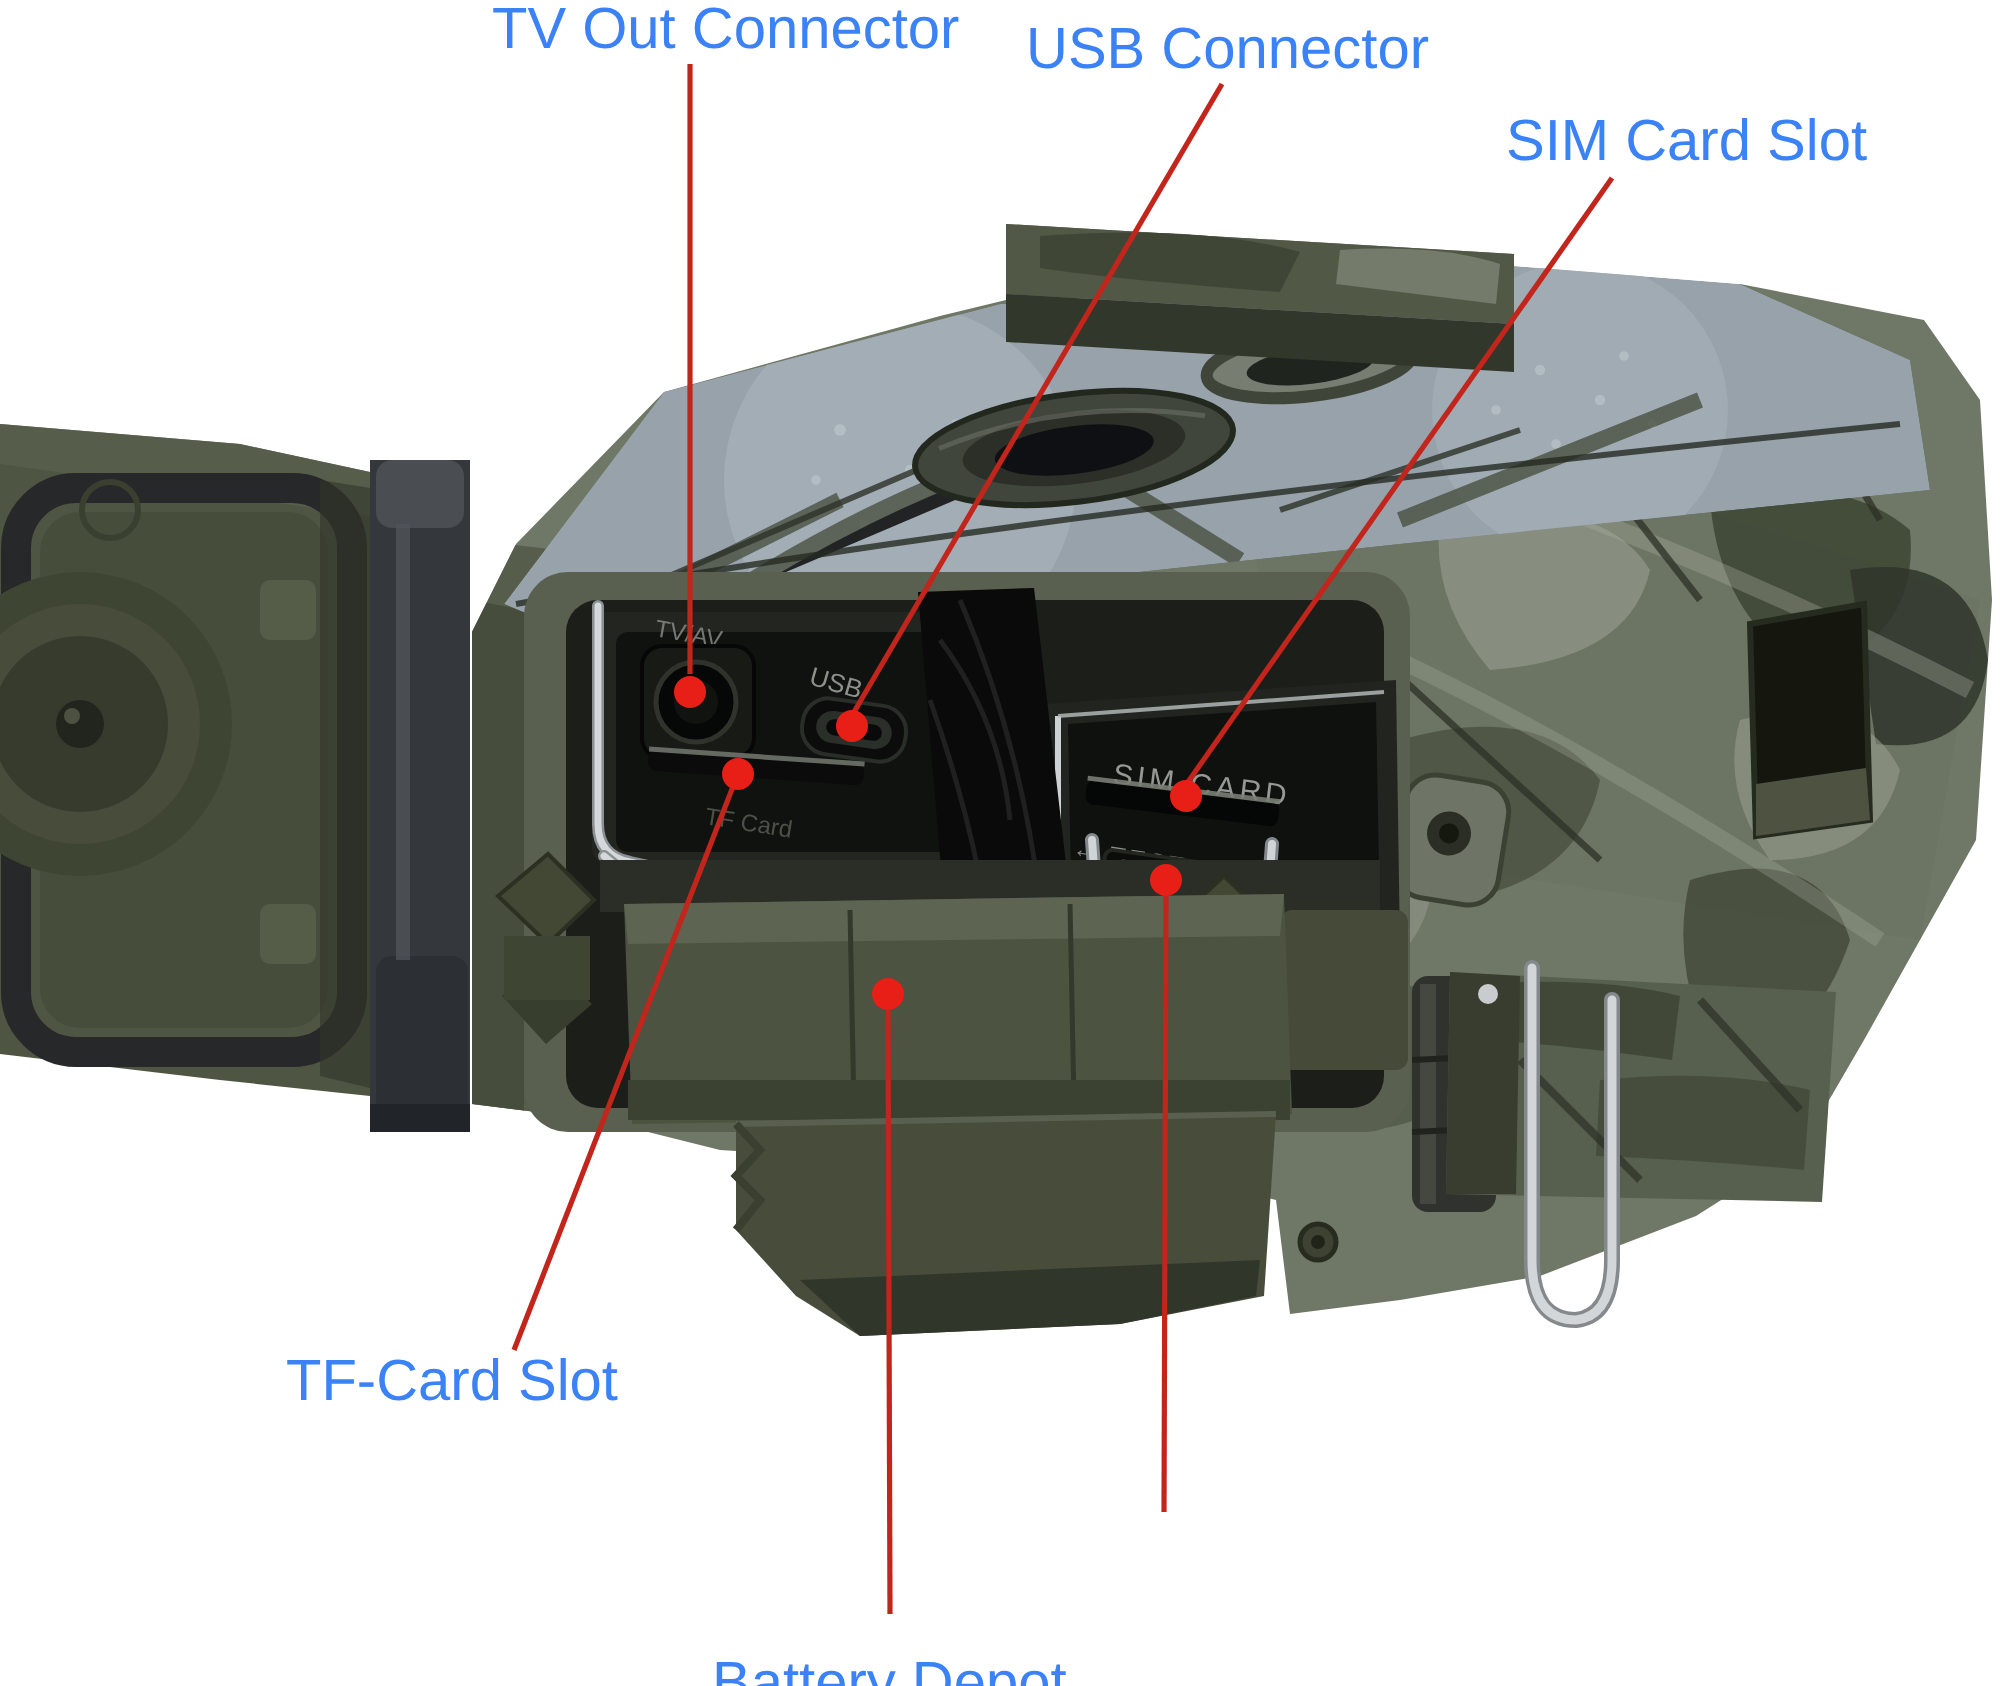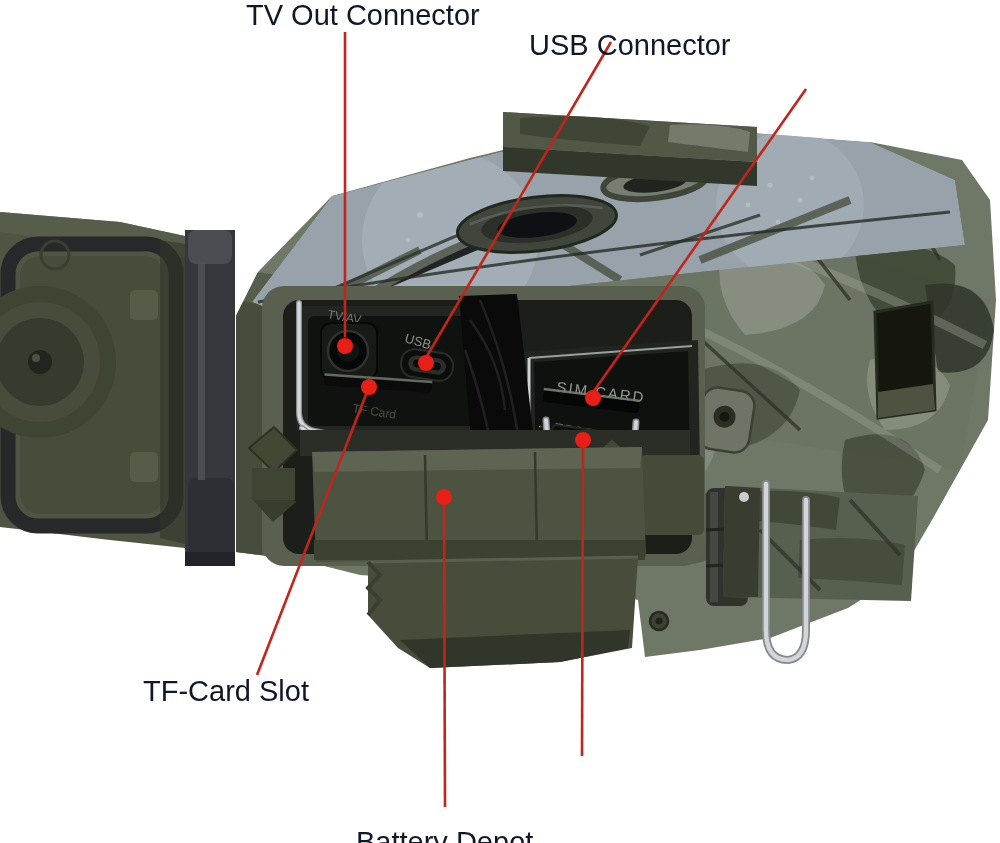--- a/index.html
+++ b/index.html
@@ -2,21 +2,21 @@
 <html><head>
 <meta charset="utf-8">
 <style>
   html,body{margin:0;padding:0;background:#fff;}
   .stage{
     position:relative;width:1000px;height:843px;background:#ffffff;
     font-family:"Liberation Sans","DejaVu Sans",sans-serif;overflow:hidden;
   }
   .stage svg{position:absolute;left:0;top:0;}
   .callout{
-    position:absolute;white-space:nowrap;color:#0f172a;
+    position:absolute;white-space:nowrap;color:#3b82f6;
     font-size:29px;line-height:1.0;letter-spacing:0px;
   }
 </style>
 </head>
 <body>
 
 <div class="stage">
 
 <svg width="1000" height="843" viewBox="0 0 1000 843">
   <defs>
@@ -246,17 +246,18 @@
     <circle cx="345" cy="346" r="8"></circle>
     <circle cx="426" cy="363" r="8"></circle>
     <circle cx="593" cy="398" r="8"></circle>
     <circle cx="369" cy="387" r="8"></circle>
     <circle cx="583" cy="440" r="8"></circle>
     <circle cx="444" cy="497" r="8"></circle>
   </g>
 </svg>
 
 <div class="callout" style="left:246px;top:1px;">TV Out Connector</div>
-<div class="callout" style="left:529px;top:11px;margin-top:20px;">USB Connector</div>
+<div class="callout" style="left:513px;top:11px;">USB Connector</div>
+<div class="callout" style="left:753px;top:57px;">SIM Card Slot</div>
 <div class="callout" style="left:143px;top:677px;text-align:right;">TF-Card Slot</div>
 <div class="callout" style="left:356px;top:807px;margin-top:21px;">Battery Depot</div>
 
 </div>
 
 </body></html>

